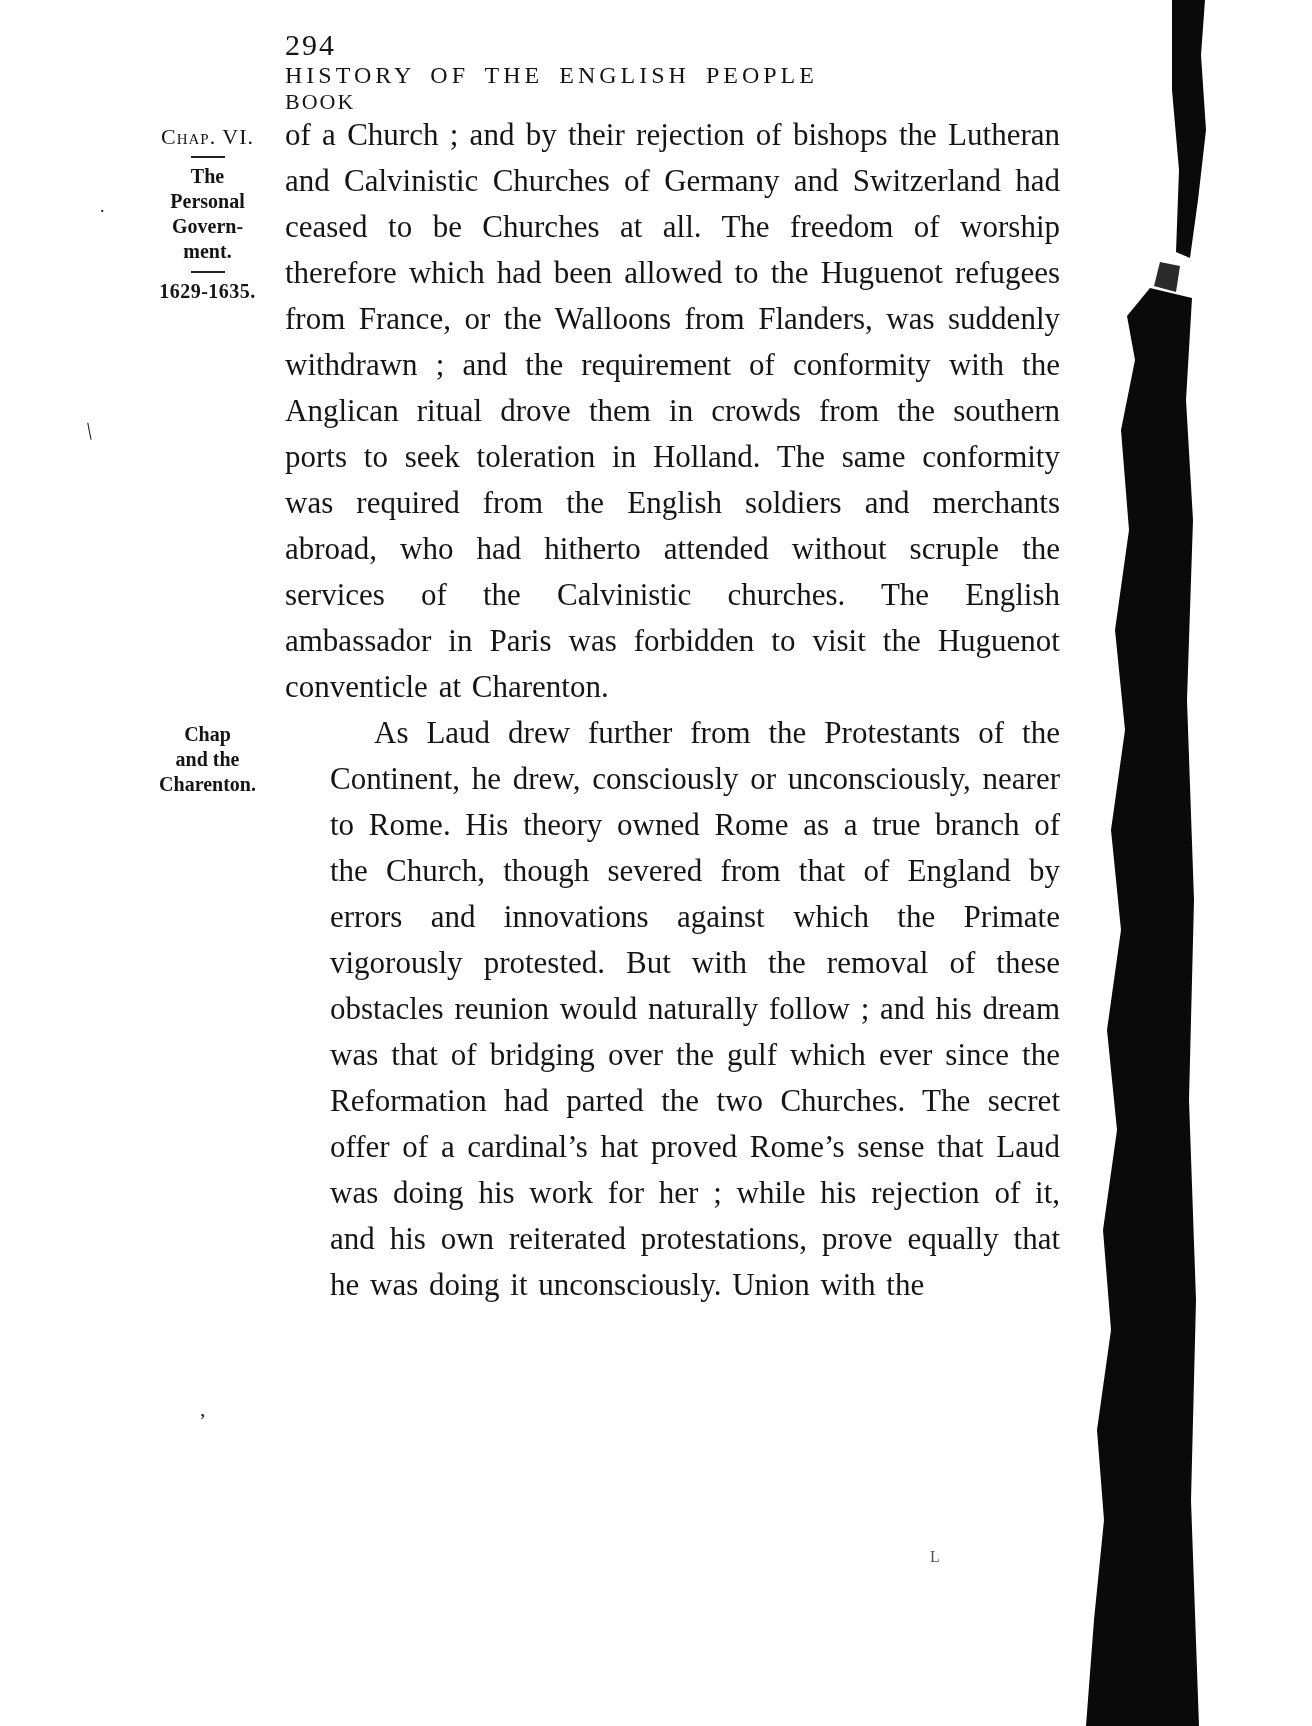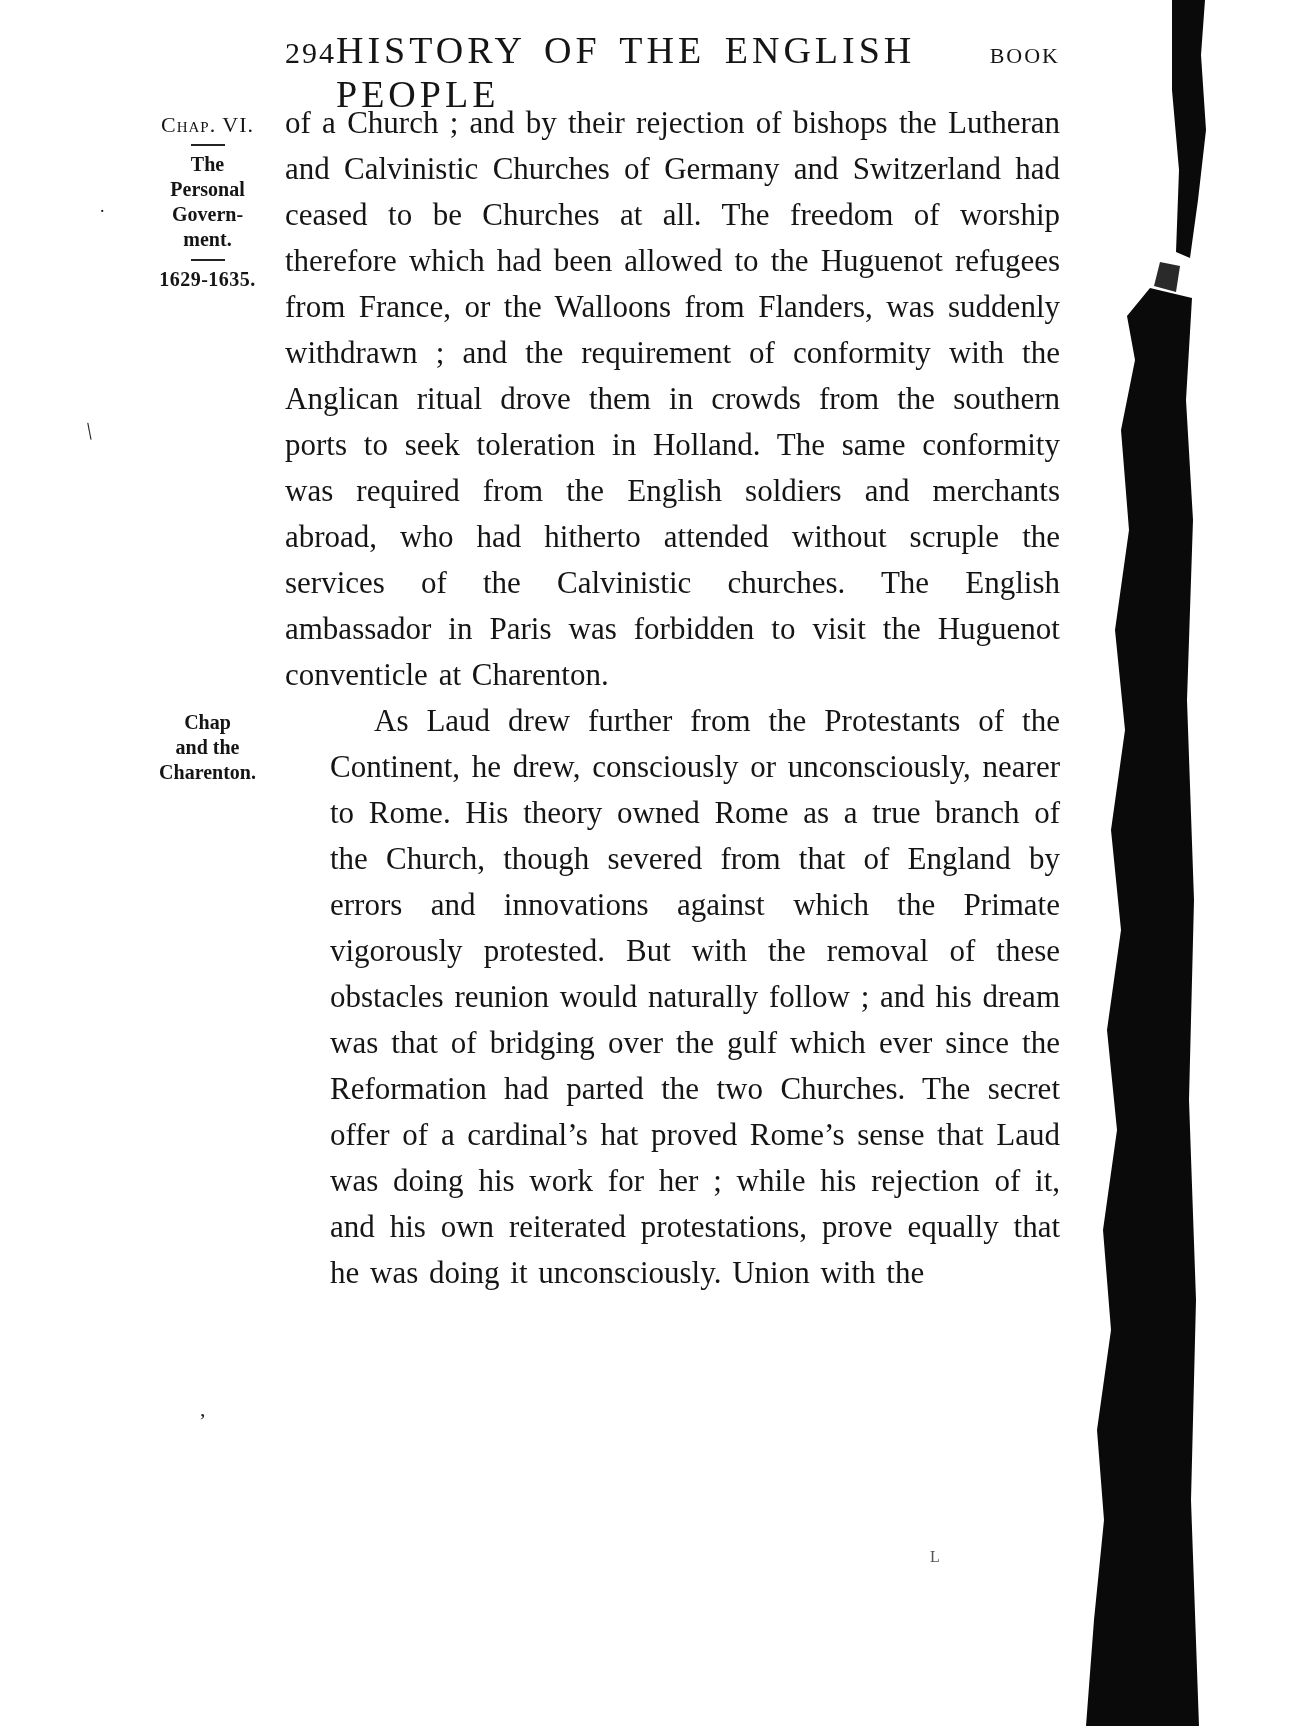--- a/index.html
+++ b/index.html
@@ -9,29 +9,29 @@
     font-family:"Liberation Serif", "DejaVu Serif", serif;
     color:#151515;
     position:relative;
     overflow:hidden;
   }
   .page { position:absolute; inset:0; }
 
   
   .header {
     position:absolute; left:285px; top:28px; width:775px;
-    display:flex; justify-content:space-between; align-items:baseline;
+    display:flex; justify-content:space-between; align-items:baseline;flex-direction:column;
   }
   .page-number { font-size:30px; letter-spacing:2px; }
-  .page-title  { font-size:38px; letter-spacing:4px; word-spacing:6px; }
+  .page-title  { font-size:24px; letter-spacing:4px; word-spacing:6px; }
   .book-label  { font-size:22px; letter-spacing:2px; }
 
   
   .content {
-    position:absolute; left:150px; top:100px; width:910px;
+    position:absolute; left:150px; top:112px; width:910px;
     display:grid;
     grid-template-columns:115px 775px;
     column-gap:20px;
   }
   .margin-cell {
     text-align:center;
     font-size:20px;
     line-height:25px;
     padding-top:12px;
   }

